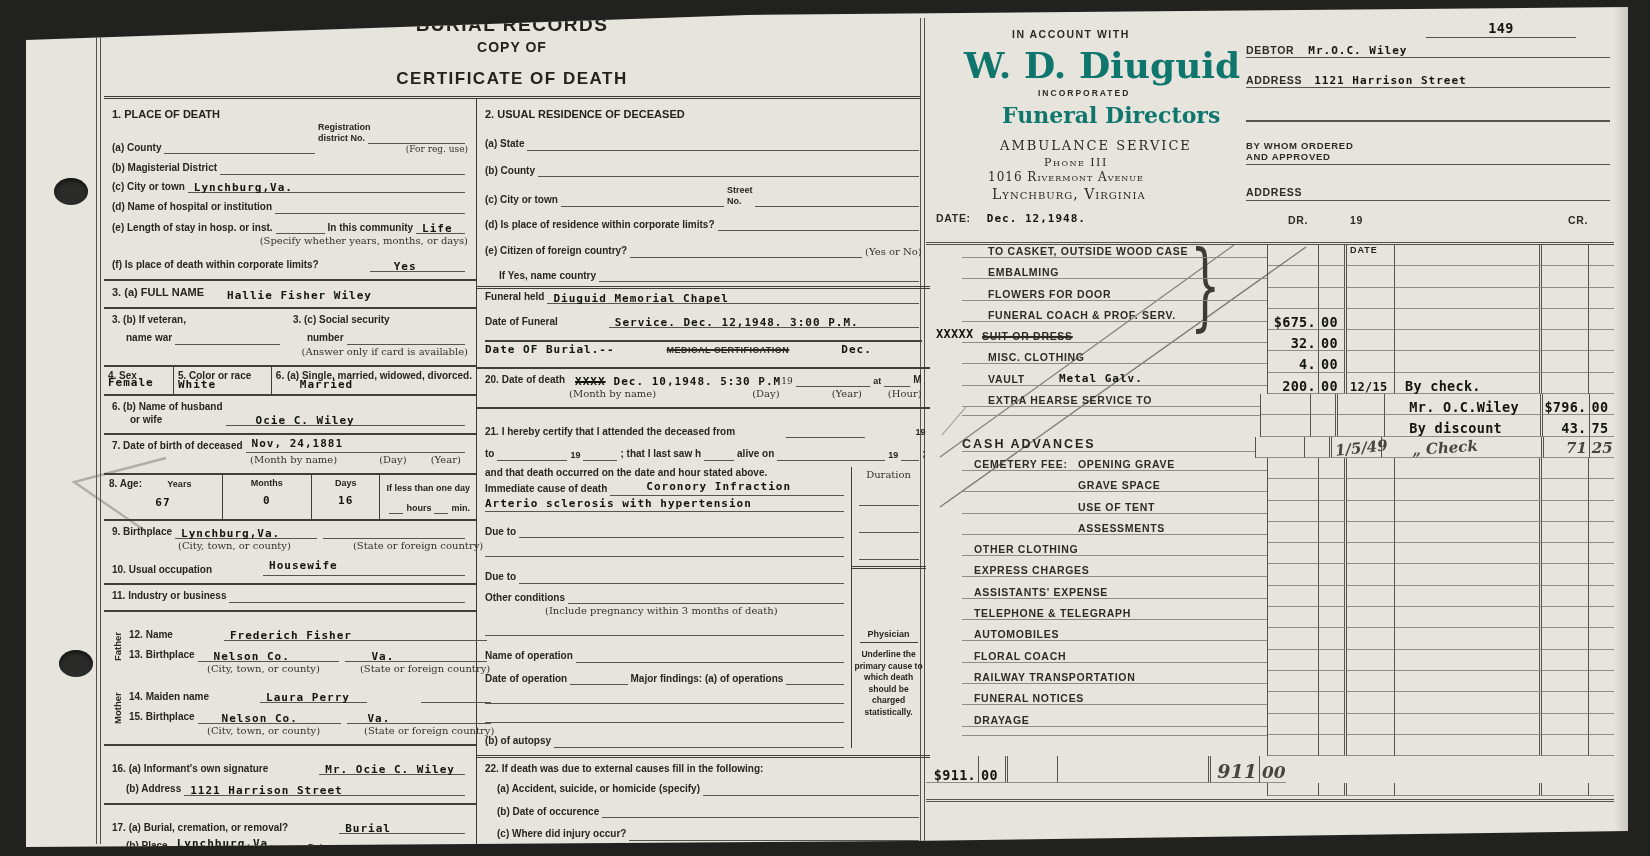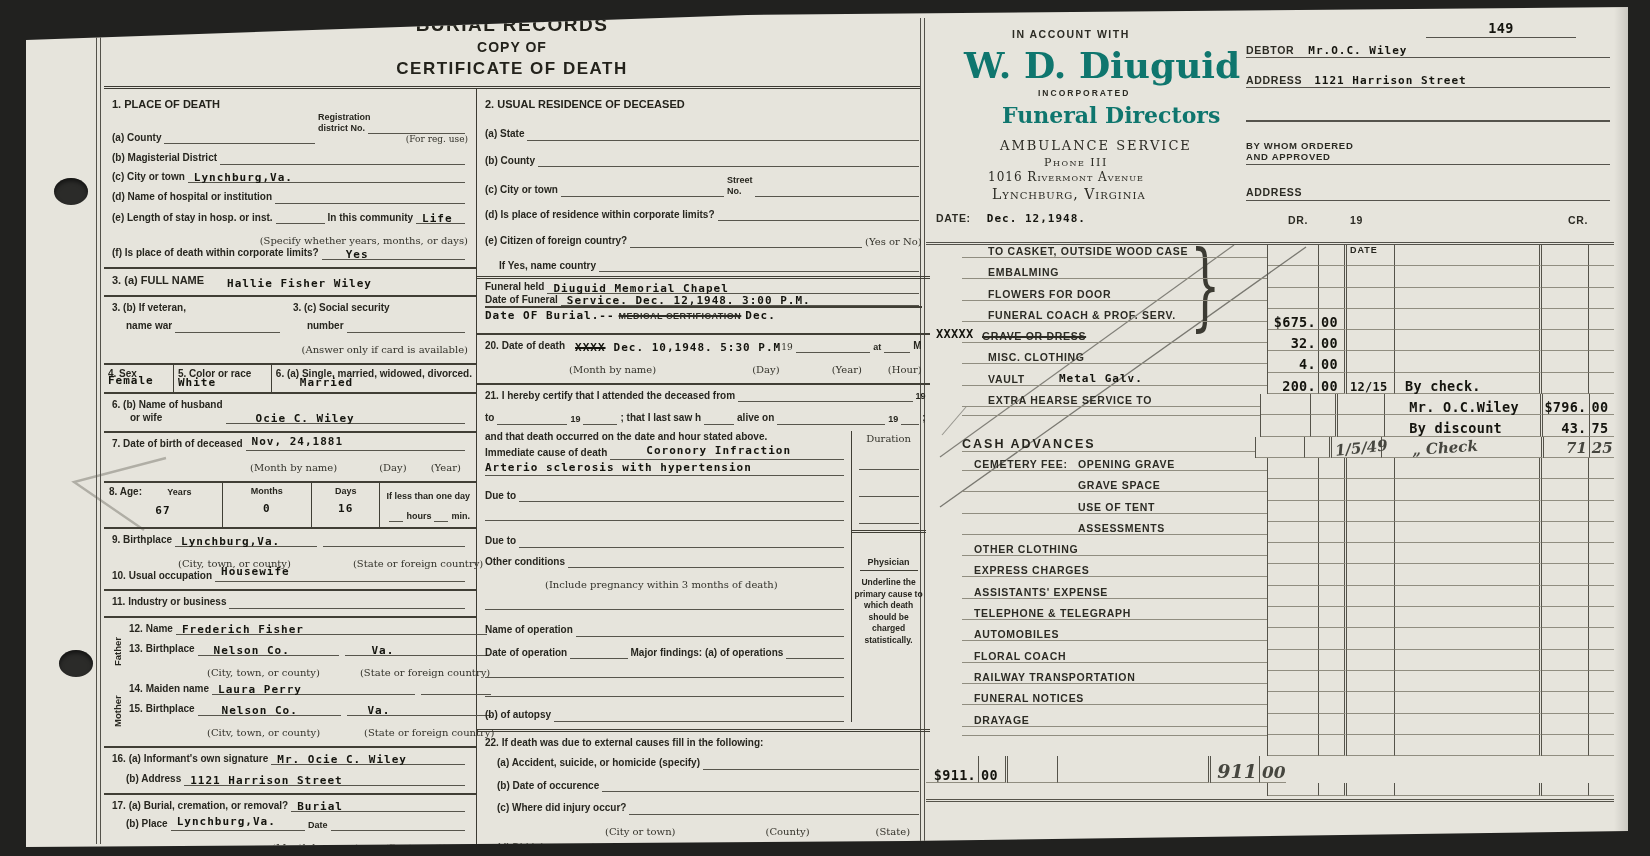--- a/index.html
+++ b/index.html
@@ -18,48 +18,48 @@
   .p{font-weight:700;font-size:10px;line-height:1.25;color:#27261f;white-space:nowrap;}
   .p11{font-size:11px;}  .p9{font-size:9px;font-weight:700;color:#27261f;white-space:nowrap;line-height:1.2;}
   .ser{font-family:"DejaVu Serif",serif;font-size:10px;color:#34332b;white-space:nowrap;line-height:1.2;}
   .ser9{font-size:9px;}
   .t{font-family:"DejaVu Sans Mono",monospace;font-weight:700;font-size:13.5px;line-height:1;
      color:#14140e;letter-spacing:.3px;white-space:nowrap;}
   .t12{font-size:12px;} .t15{font-size:11px;letter-spacing:1px;}
   .row{display:flex;align-items:flex-end;}
   .fl{flex:1 1 8px;border-bottom:1.3px solid #57554c;margin:0 3px;display:flex;align-items:flex-end;min-height:2px;}
   .fl .t{position:relative;top:1px;padding-left:6px;}
-  .notes{display:flex;margin-top:11px;}
-  .mt2{margin-top:0;}.mt4{margin-top:4px;}.mt6{margin-top:6px;}.mt8{margin-top:8px;}
+  .notes{display:flex;margin-top:1px;}
+  .mt2{margin-top:12px;gap:48px;}.mt4{margin-top:4px;}.mt6{margin-top:6px;}.mt8{margin-top:8px;}
   .mt10{margin-top:10px;}.mt12{margin-top:12px;}.mt14{margin-top:14px;}.mt16{margin-top:16px;}
   .sec{padding:5px 8px 7px;border-bottom:2px solid #403e35;}
   .cells{display:flex;align-items:stretch;}
   .cellb{border-right:1.5px solid #403e35;}
   .rot{writing-mode:vertical-rl;transform:rotate(180deg);font-weight:700;font-size:9.5px;
        color:#27261f;text-align:center;padding:2px 0;}
   .stk{display:flex;flex-direction:column;line-height:1.1;}
   .mcstruck{font-weight:700;font-size:9px;letter-spacing:.5px;color:#2c2b24;white-space:nowrap;
             text-decoration:line-through;text-decoration-thickness:2px;}
   .struck{text-decoration:line-through;text-decoration-thickness:1.6px;}
 
   
   .cert{position:absolute;left:78px;top:14px;width:816px;}
   .cert-title{text-align:center;color:#23221b;}
   .ct1{font-size:19px;font-weight:700;letter-spacing:1.5px;}
   .ct2{font-size:14px;font-weight:700;letter-spacing:1px;margin-top:3px;}
-  .ct3{font-size:17px;font-weight:700;letter-spacing:1.5px;margin-top:4px;}
+  .ct3{font-size:17px;font-weight:700;letter-spacing:1.5px;margin-top:14px;}
   .cert-cols{display:flex;margin-top:7px;border-top:3px double #3c3a32;}
   .col1{width:372px;border-right:1.8px solid #3c3a32;}
   .col2{flex:1;}
   .h1{font-size:11px;font-weight:700;color:#23221b;white-space:nowrap;}
 
   
   .s21lower{display:flex;align-items:stretch;}
   .s21main{flex:1;min-width:0;}
-  .s21side{width:74px;border-left:1.6px solid #403e35;display:flex;flex-direction:column;margin-left:4px;}
+  .s21side{width:74px;border-left:1.6px solid #403e35;display:flex;flex-direction:column;margin-left:4px;gap:36px;}
   .durbox{border-bottom:3px double #403e35;padding:2px 4px 6px;}
   .physbox{flex:1;padding:24px 2px 0;text-align:center;}
   .physnote{font-size:8.5px;font-weight:700;line-height:1.35;color:#27261f;white-space:normal;}
 
   
   .ledger{position:absolute;left:900px;top:0;width:688px;}
   .lhead{position:relative;height:242px;}
   .lp{font-weight:700;font-size:10.5px;letter-spacing:.7px;color:#2c2b24;white-space:nowrap;}
   .script{font-family:"DejaVu Serif",serif;font-weight:700;color:#0f766e;white-space:nowrap;margin-left:10px;}
   .sc{font-family:"DejaVu Serif",serif;font-variant:small-caps;color:#2b2a23;white-space:nowrap;}
@@ -688,21 +688,21 @@
         <div class="lc cdate"></div>
             <div class="lc ccr"></div>
             <div class="lc ca2"></div>
             <div class="lc cc2"></div>
       </div>
 
       <div class="lrow">
         <div class="cd">
               <div class="u" style="padding-left:0">
           <span class="t t12" style="position:absolute;left:-26px;bottom:2px">XXXXX</span>
-          <span class="lp struck" style="margin-left:20px">GRAVE OR DRESS</span>
+          <span class="lp struck" style="margin-left:20px">SUIT OR DRESS</span>
         </div>
             </div>
         <div class="lc ca">
               <span class="t">32.</span>
             </div>
         <div class="lc cc">
               <span class="t">00</span>
             </div>
         <div class="lc cdate"></div>
             <div class="lc ccr"></div>

